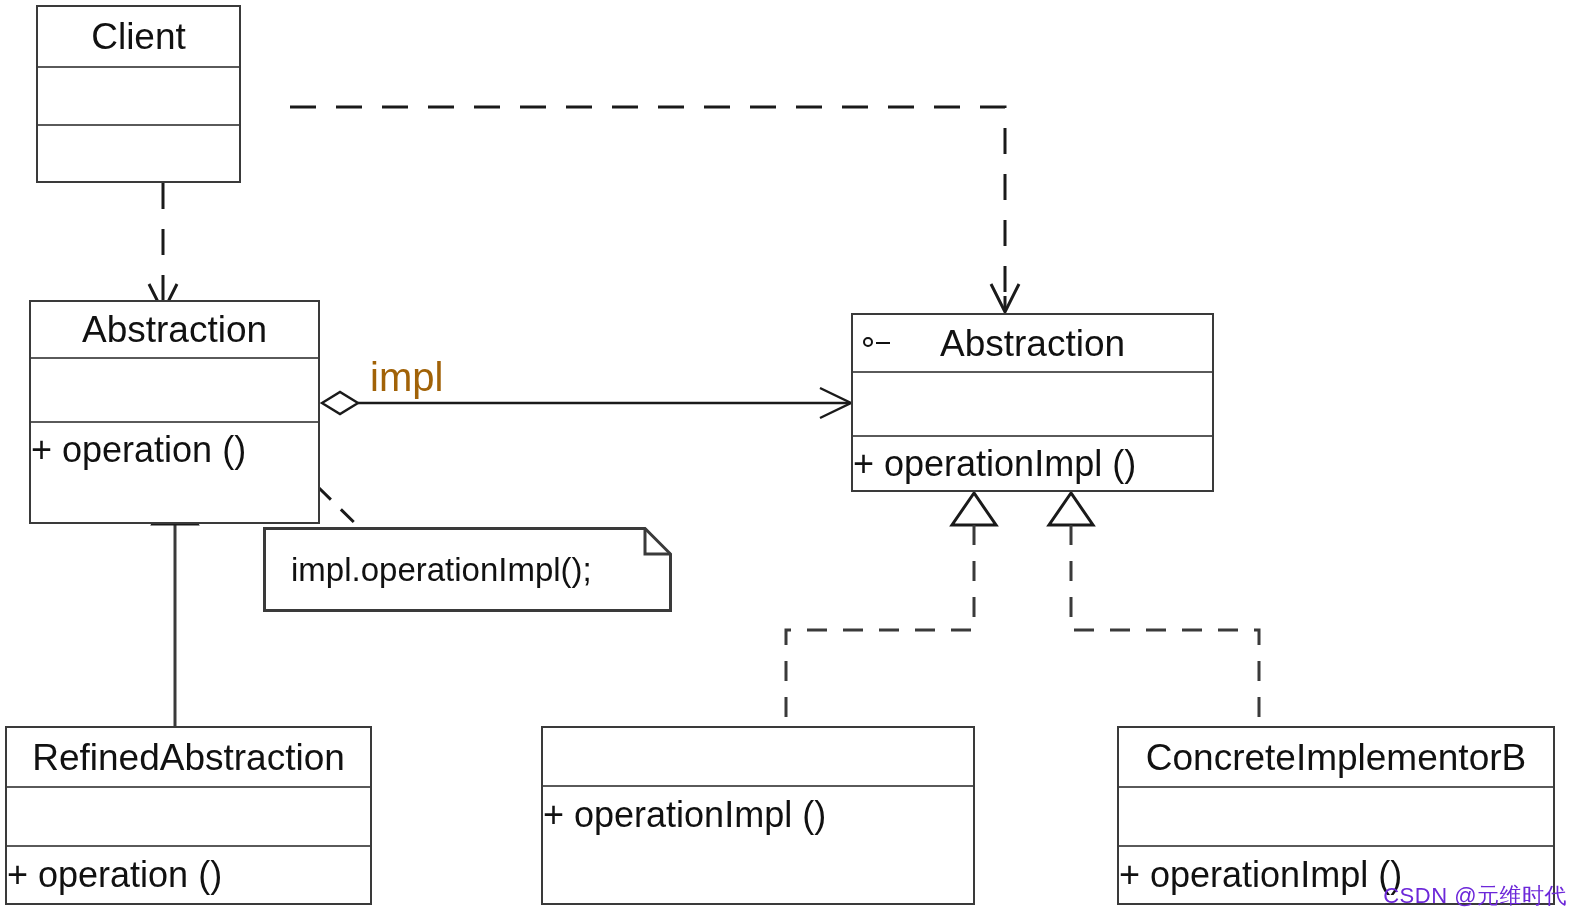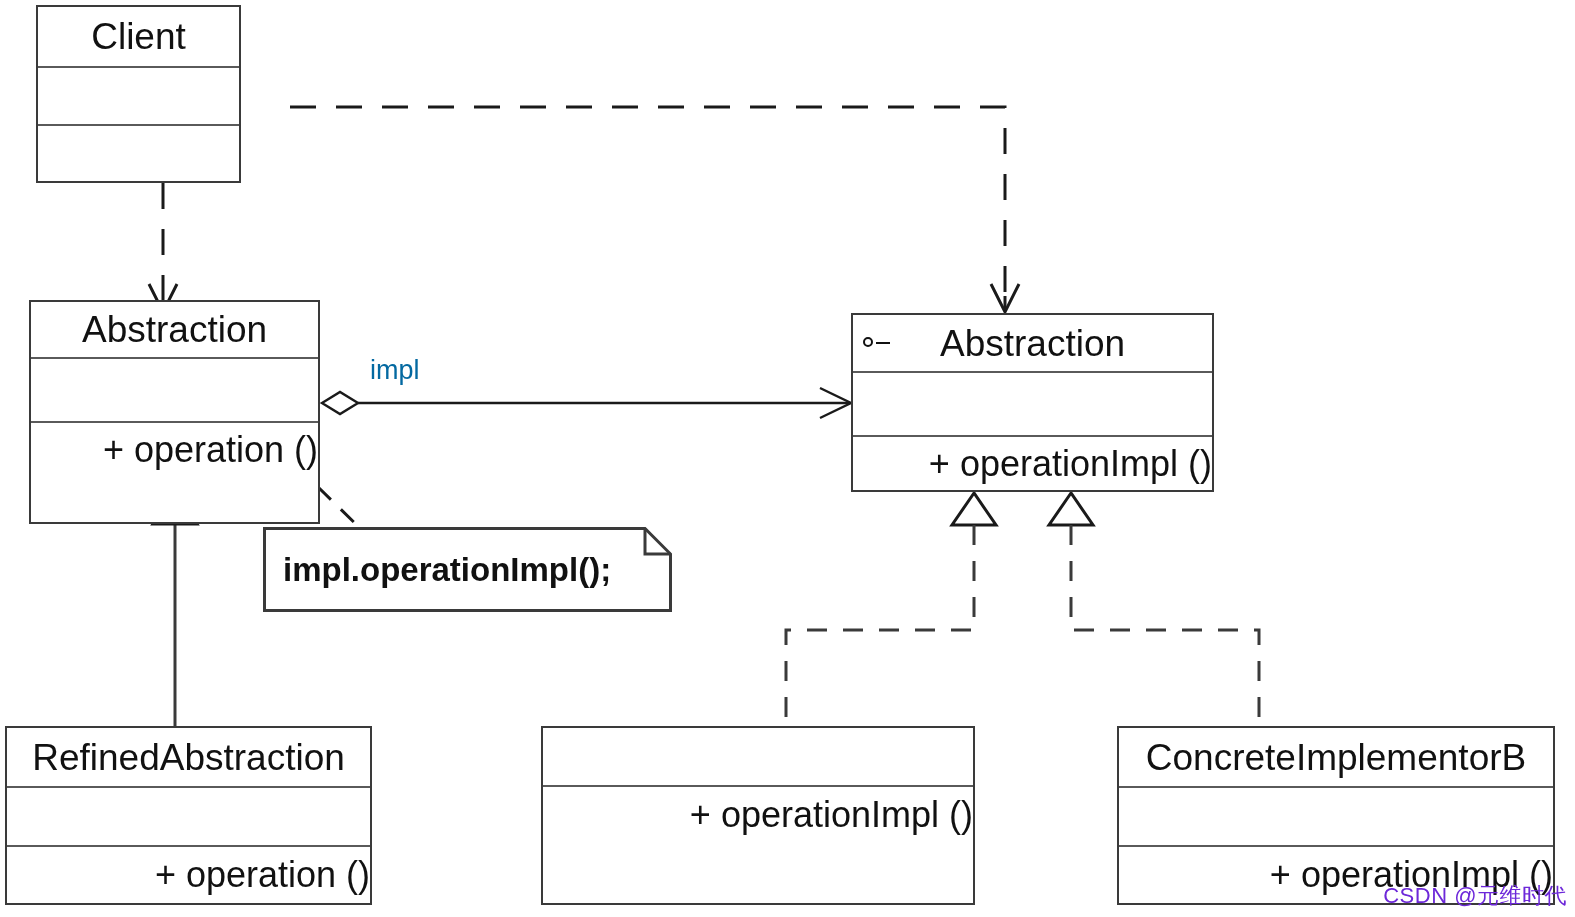--- a/index.html
+++ b/index.html
@@ -33,21 +33,21 @@
     align-items: center;
   }
   .compartment.name-row {
     justify-content: center;
     border-bottom: 2px solid #5a5a5a;
   }
   .compartment.attr-row {
     border-bottom: 2px solid #5a5a5a;
   }
   .compartment.method-row {
-    justify-content: flex-end;
+    justify-content: flex-start;
   }
   .class-title {
     font-size: 37px;
     color: #111111;
     line-height: 1;
     white-space: nowrap;
   }
   .member-text {
     font-size: 36px;
     color: #111111;
@@ -81,22 +81,21 @@
     height: 2px;
     background: #111;
   }
   
   .uml-note {
     position: absolute;
     box-sizing: border-box;
     background: #ffffff;
     display: flex;
     align-items: center;
-    padding-left: 20px;
-    font-weight: bold;
+    padding-left: 28px;
   }
   .note-text {
     font-size: 33px;
     color: #111111;
     line-height: 1;
     white-space: nowrap;
     position: relative;
     z-index: 2;
   }
   .note-svg {
@@ -109,22 +108,22 @@
   #wires {
     position: absolute;
     left: 0;
     top: 0;
     width: 1575px;
     height: 917px;
     pointer-events: none;
   }
   .edge-label {
     position: absolute;
-    font-size: 27px;
-    color: #0369a1;
+    font-size: 40px;
+    color: #a16207;
     line-height: 1;
     white-space: nowrap;
   }
   .watermark {
     position: absolute;
     right: 8px;
     bottom: 6px;
     font-size: 22px;
     color: #6d28d9;
     white-space: nowrap;

